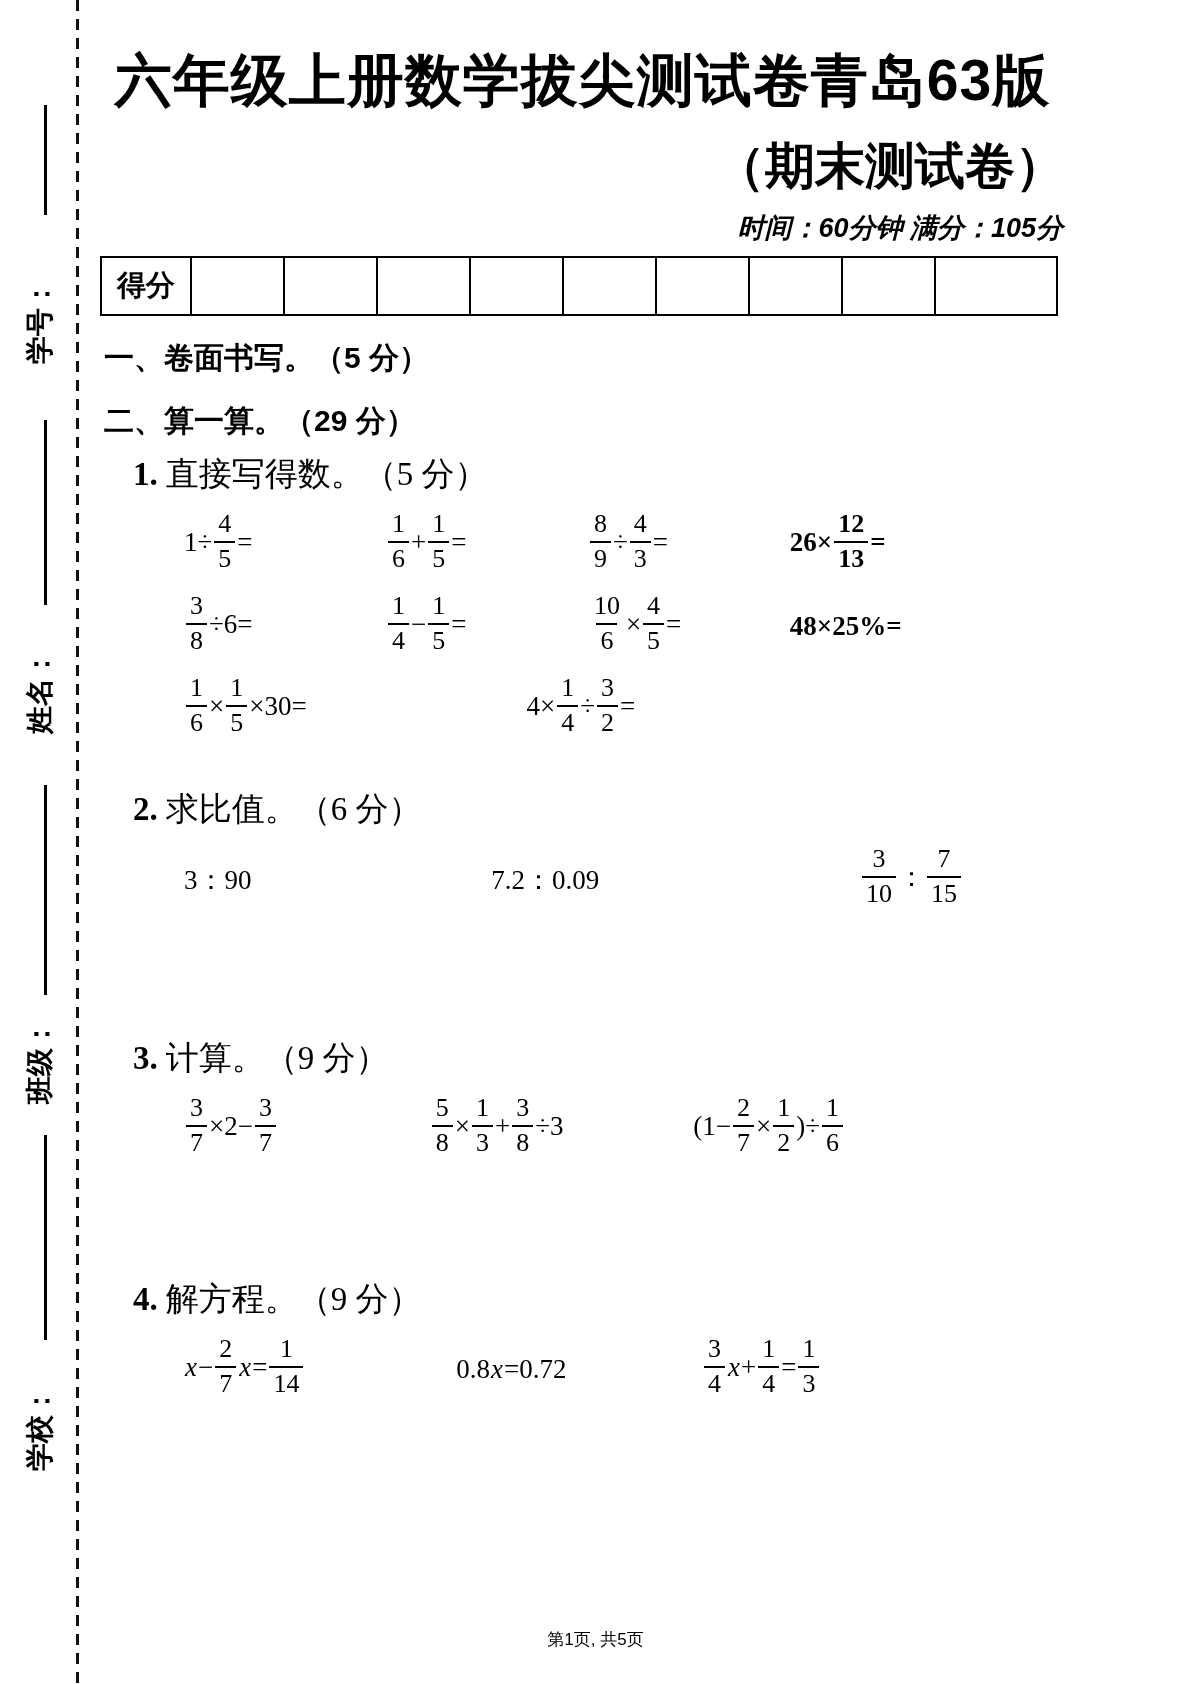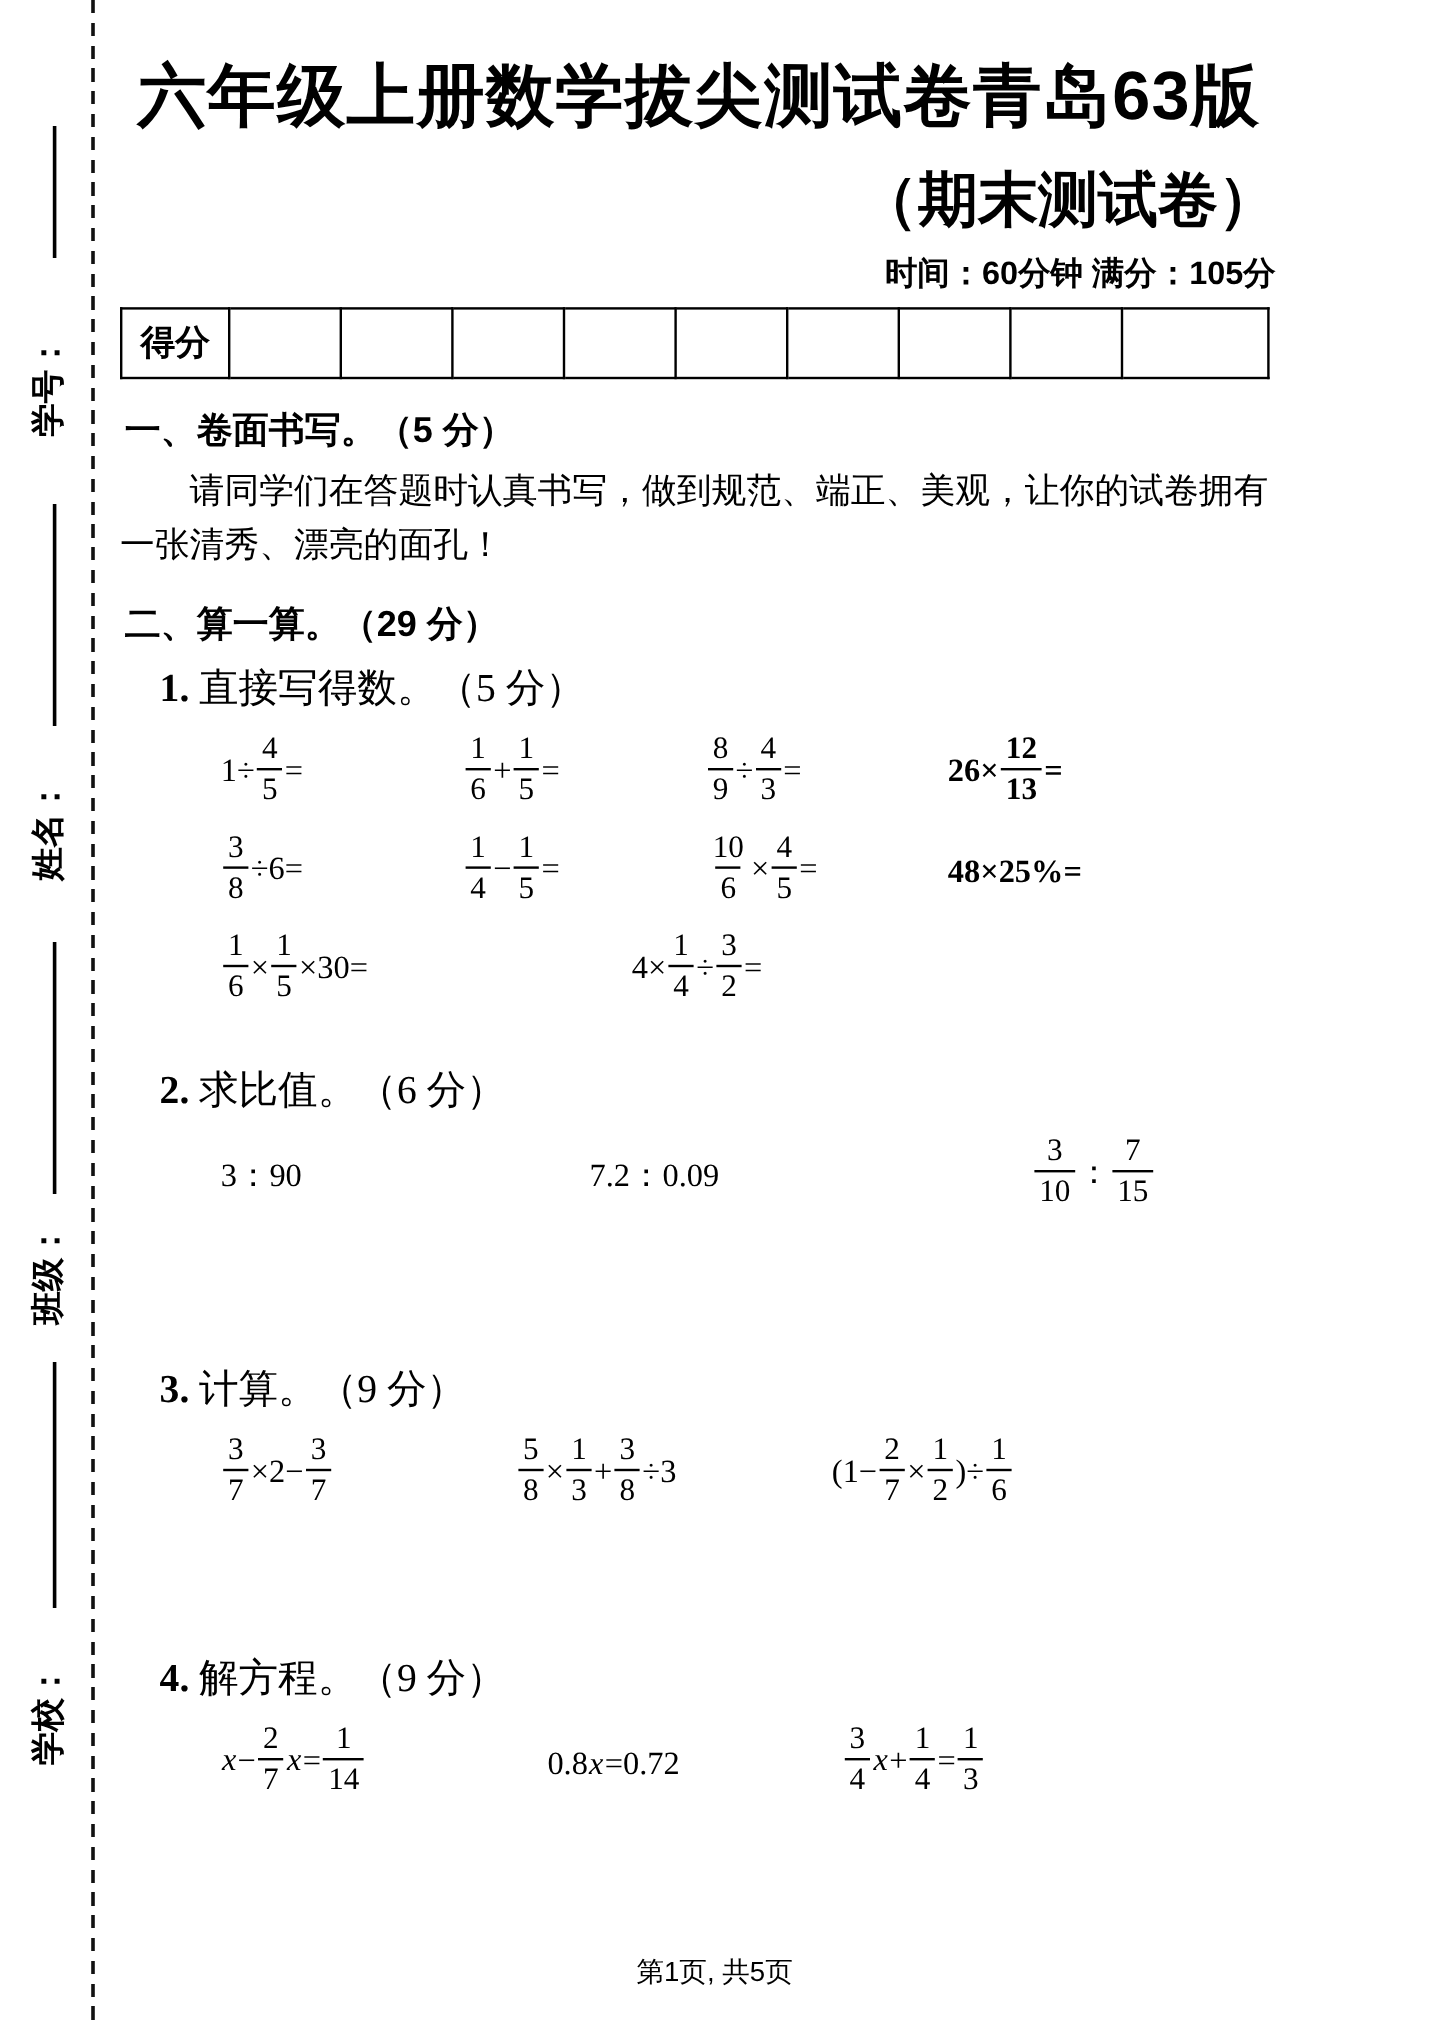--- a/index.html
+++ b/index.html
@@ -30,21 +30,21 @@
   .title{
     margin-top:48px;text-align:center;font-size:57px;line-height:1.15;
     font-weight:bold;font-family:"Liberation Sans",sans-serif;letter-spacing:1px;
   }
   .subtitle{
     margin-top:22px;text-align:right;font-size:50px;line-height:1.2;
     font-weight:bold;font-family:"Liberation Sans",sans-serif;
   }
   .meta{
     margin-top:14px;text-align:right;font-size:27px;font-weight:bold;
-    font-family:"Liberation Sans",sans-serif;padding-right:2px;
+    font-family:"Liberation Sans",sans-serif;padding-right:2px;font-style:italic;
   }
   table.score{
     margin-top:10px;border-collapse:collapse;width:958px;table-layout:fixed;
   }
   table.score td{
     border:2.4px solid #000;height:54px;text-align:center;vertical-align:middle;
     font-size:29px;font-family:"Liberation Sans",sans-serif;
   }
   td.st-first{width:86px;font-weight:bold;}
   td.st-last{width:118px;}
@@ -83,21 +83,21 @@
   .frac{
     display:inline-flex;flex-direction:column;align-items:center;
     vertical-align:middle;line-height:1.02;margin:0 2px;transform:translateY(-3px);
   }
   .frac .fnum{font-size:26px;padding:0 4px 3px;}
   .frac .fden{font-size:26px;border-top:2px solid #000;padding:3px 4px 0;}
   .expr-item i{font-style:italic;padding:0 1px;}
 
   #footer{
     position:absolute;left:0;right:0;top:1628px;text-align:center;
-    font-size:23px;font-family:"Liberation Sans",sans-serif;
+    font-size:17px;font-family:"Liberation Sans",sans-serif;
   }
 </style>
 </head>
 <body>
 
 <div class="binding-line"></div>
 
 <div class="blank-line bl-1"></div>
 <div class="blank-line bl-2"></div>
 <div class="blank-line bl-3"></div>
@@ -125,21 +125,20 @@
           <td class=""></td>
           <td class=""></td>
           <td class=""></td>
           <td class=""></td>
           <td class="st-last"></td>
         </tr>
     </tbody>
   </table>
 
   <div class="sec-heading">一、卷面书写。（5 分）</div>
-  <div class="para">请同学们在答题时认真书写，做到规范、端正、美观，让你的试卷拥有一张清秀、漂亮的面孔！</div>
 
   <div class="sec-heading">二、算一算。（29 分）</div>
 
   <div class="sub-heading">
     <span class="sub-num">1.</span><span>直接写得数。（5 分）</span>
   </div>
   <div class="expr-row row-direct">
       <span class="expr-item">1÷<span class="frac">
           <span class="fnum">4</span>
           <span class="fden">5</span>

